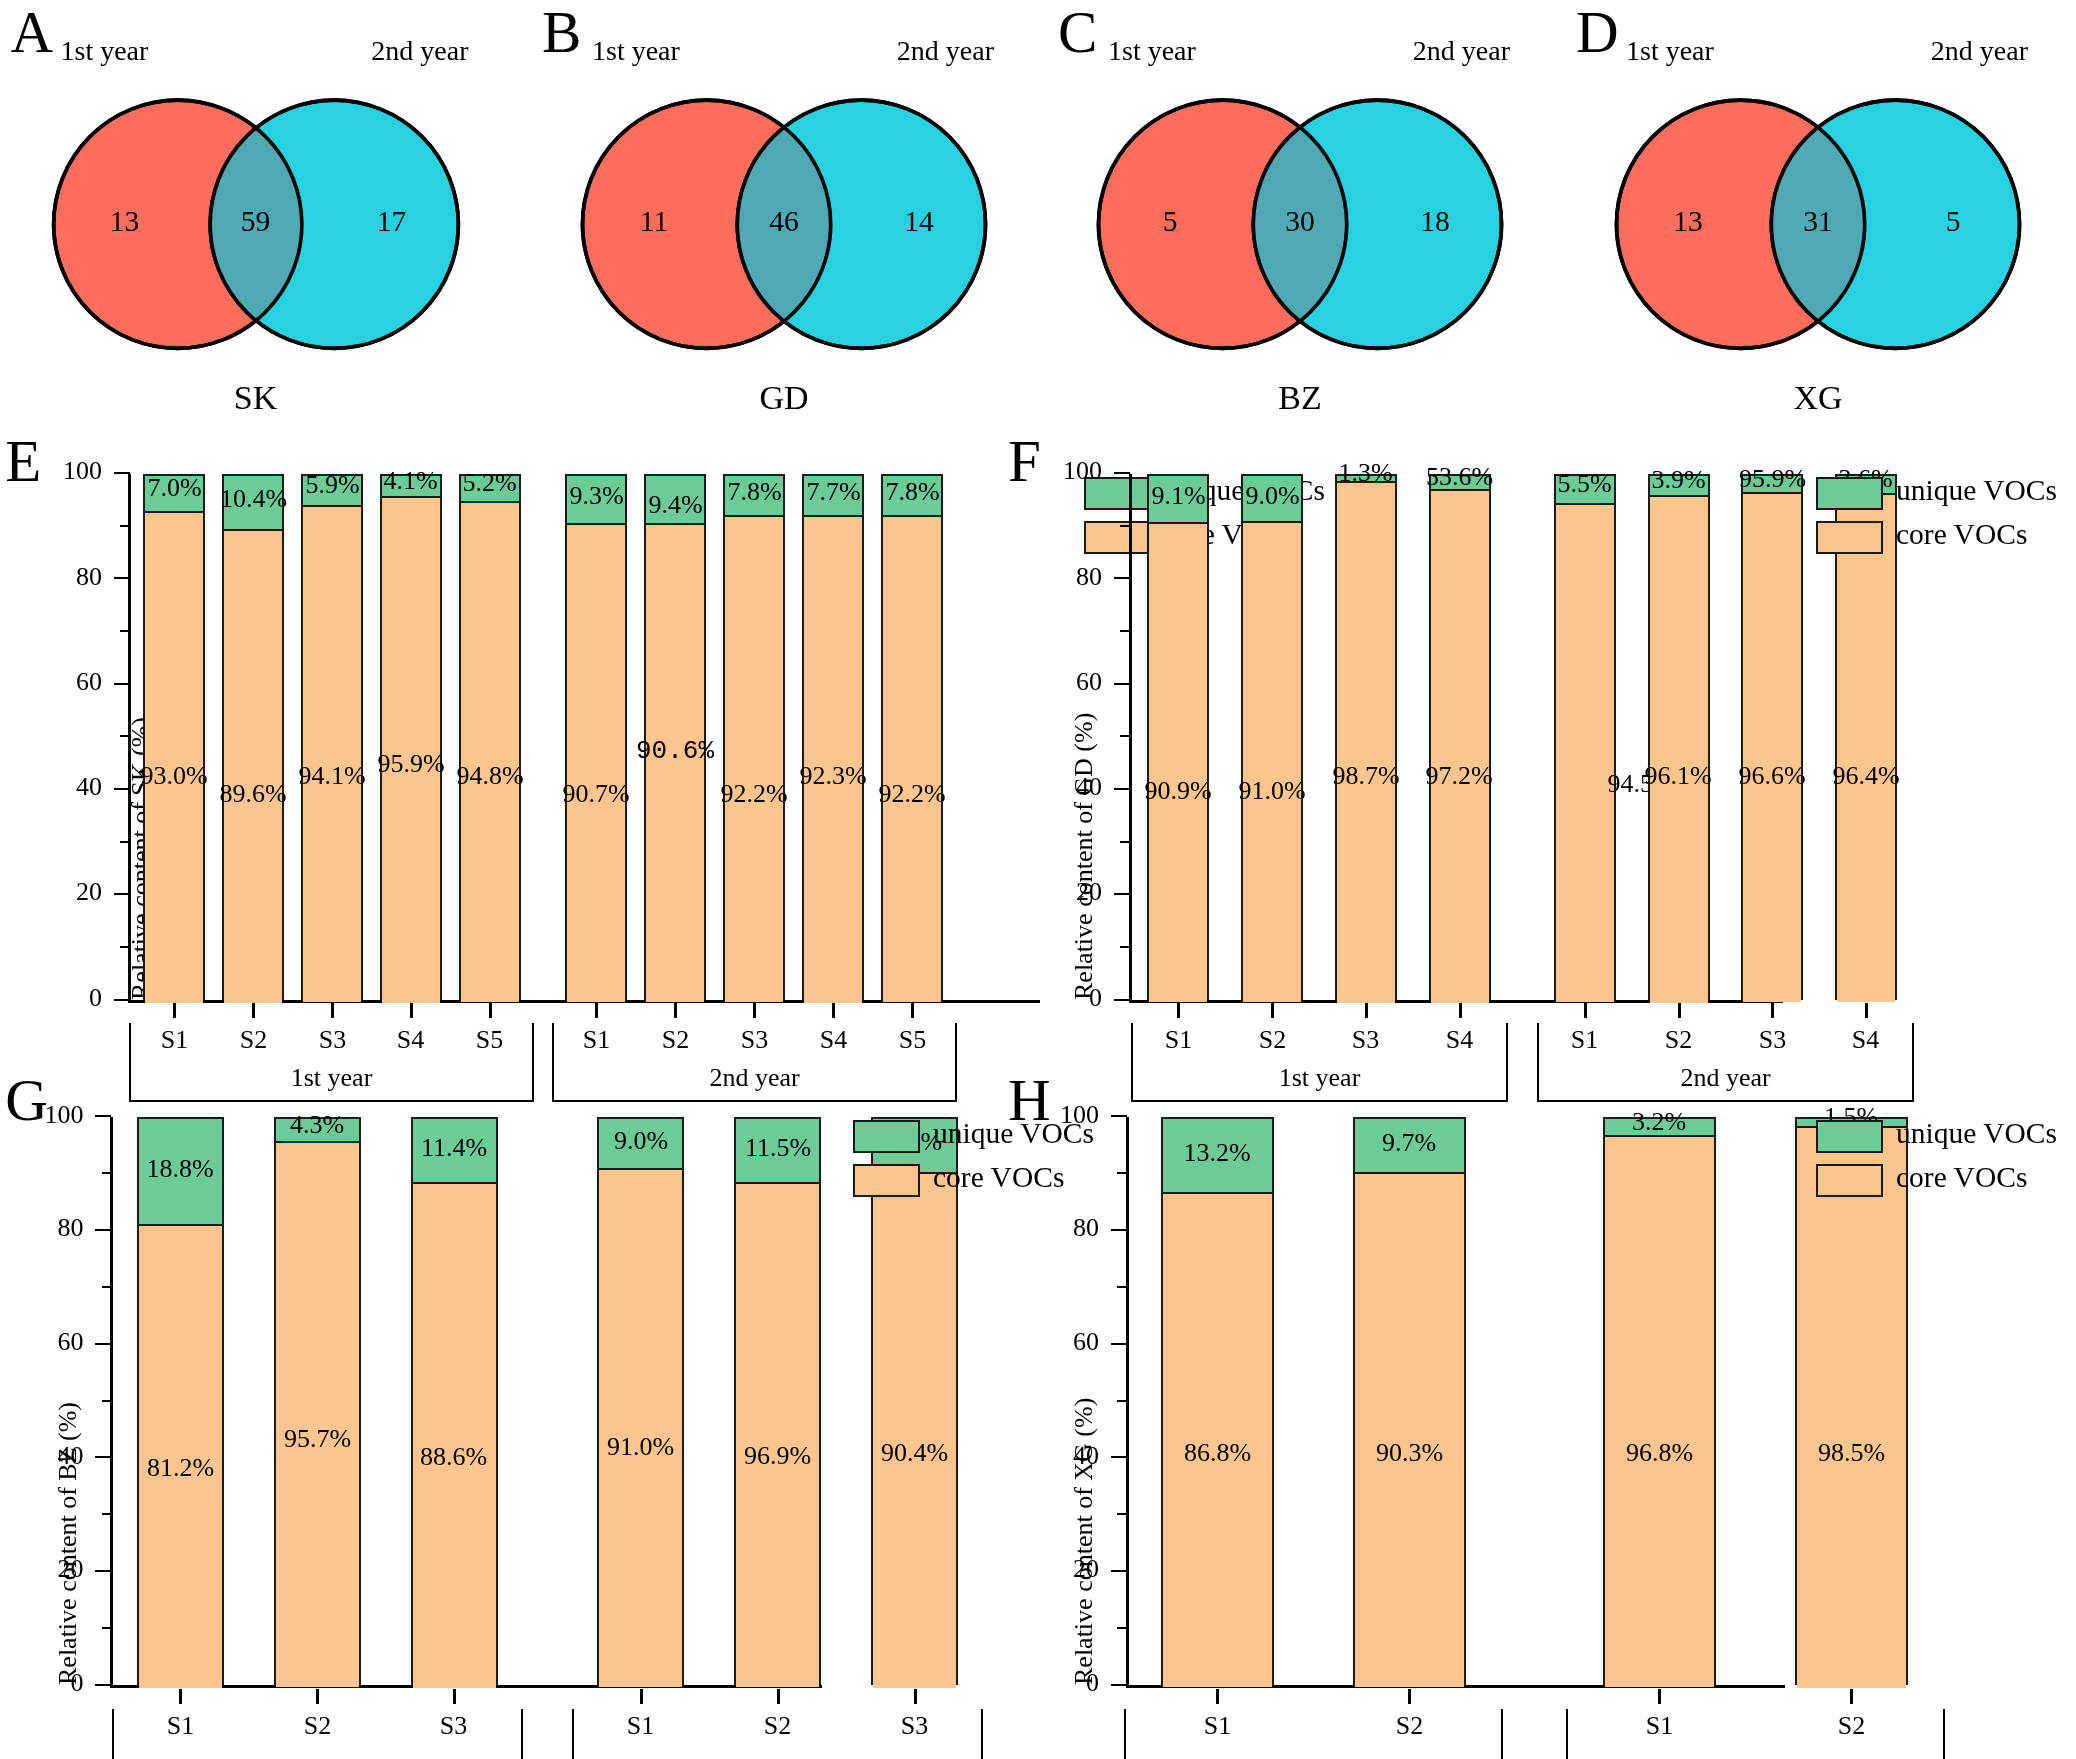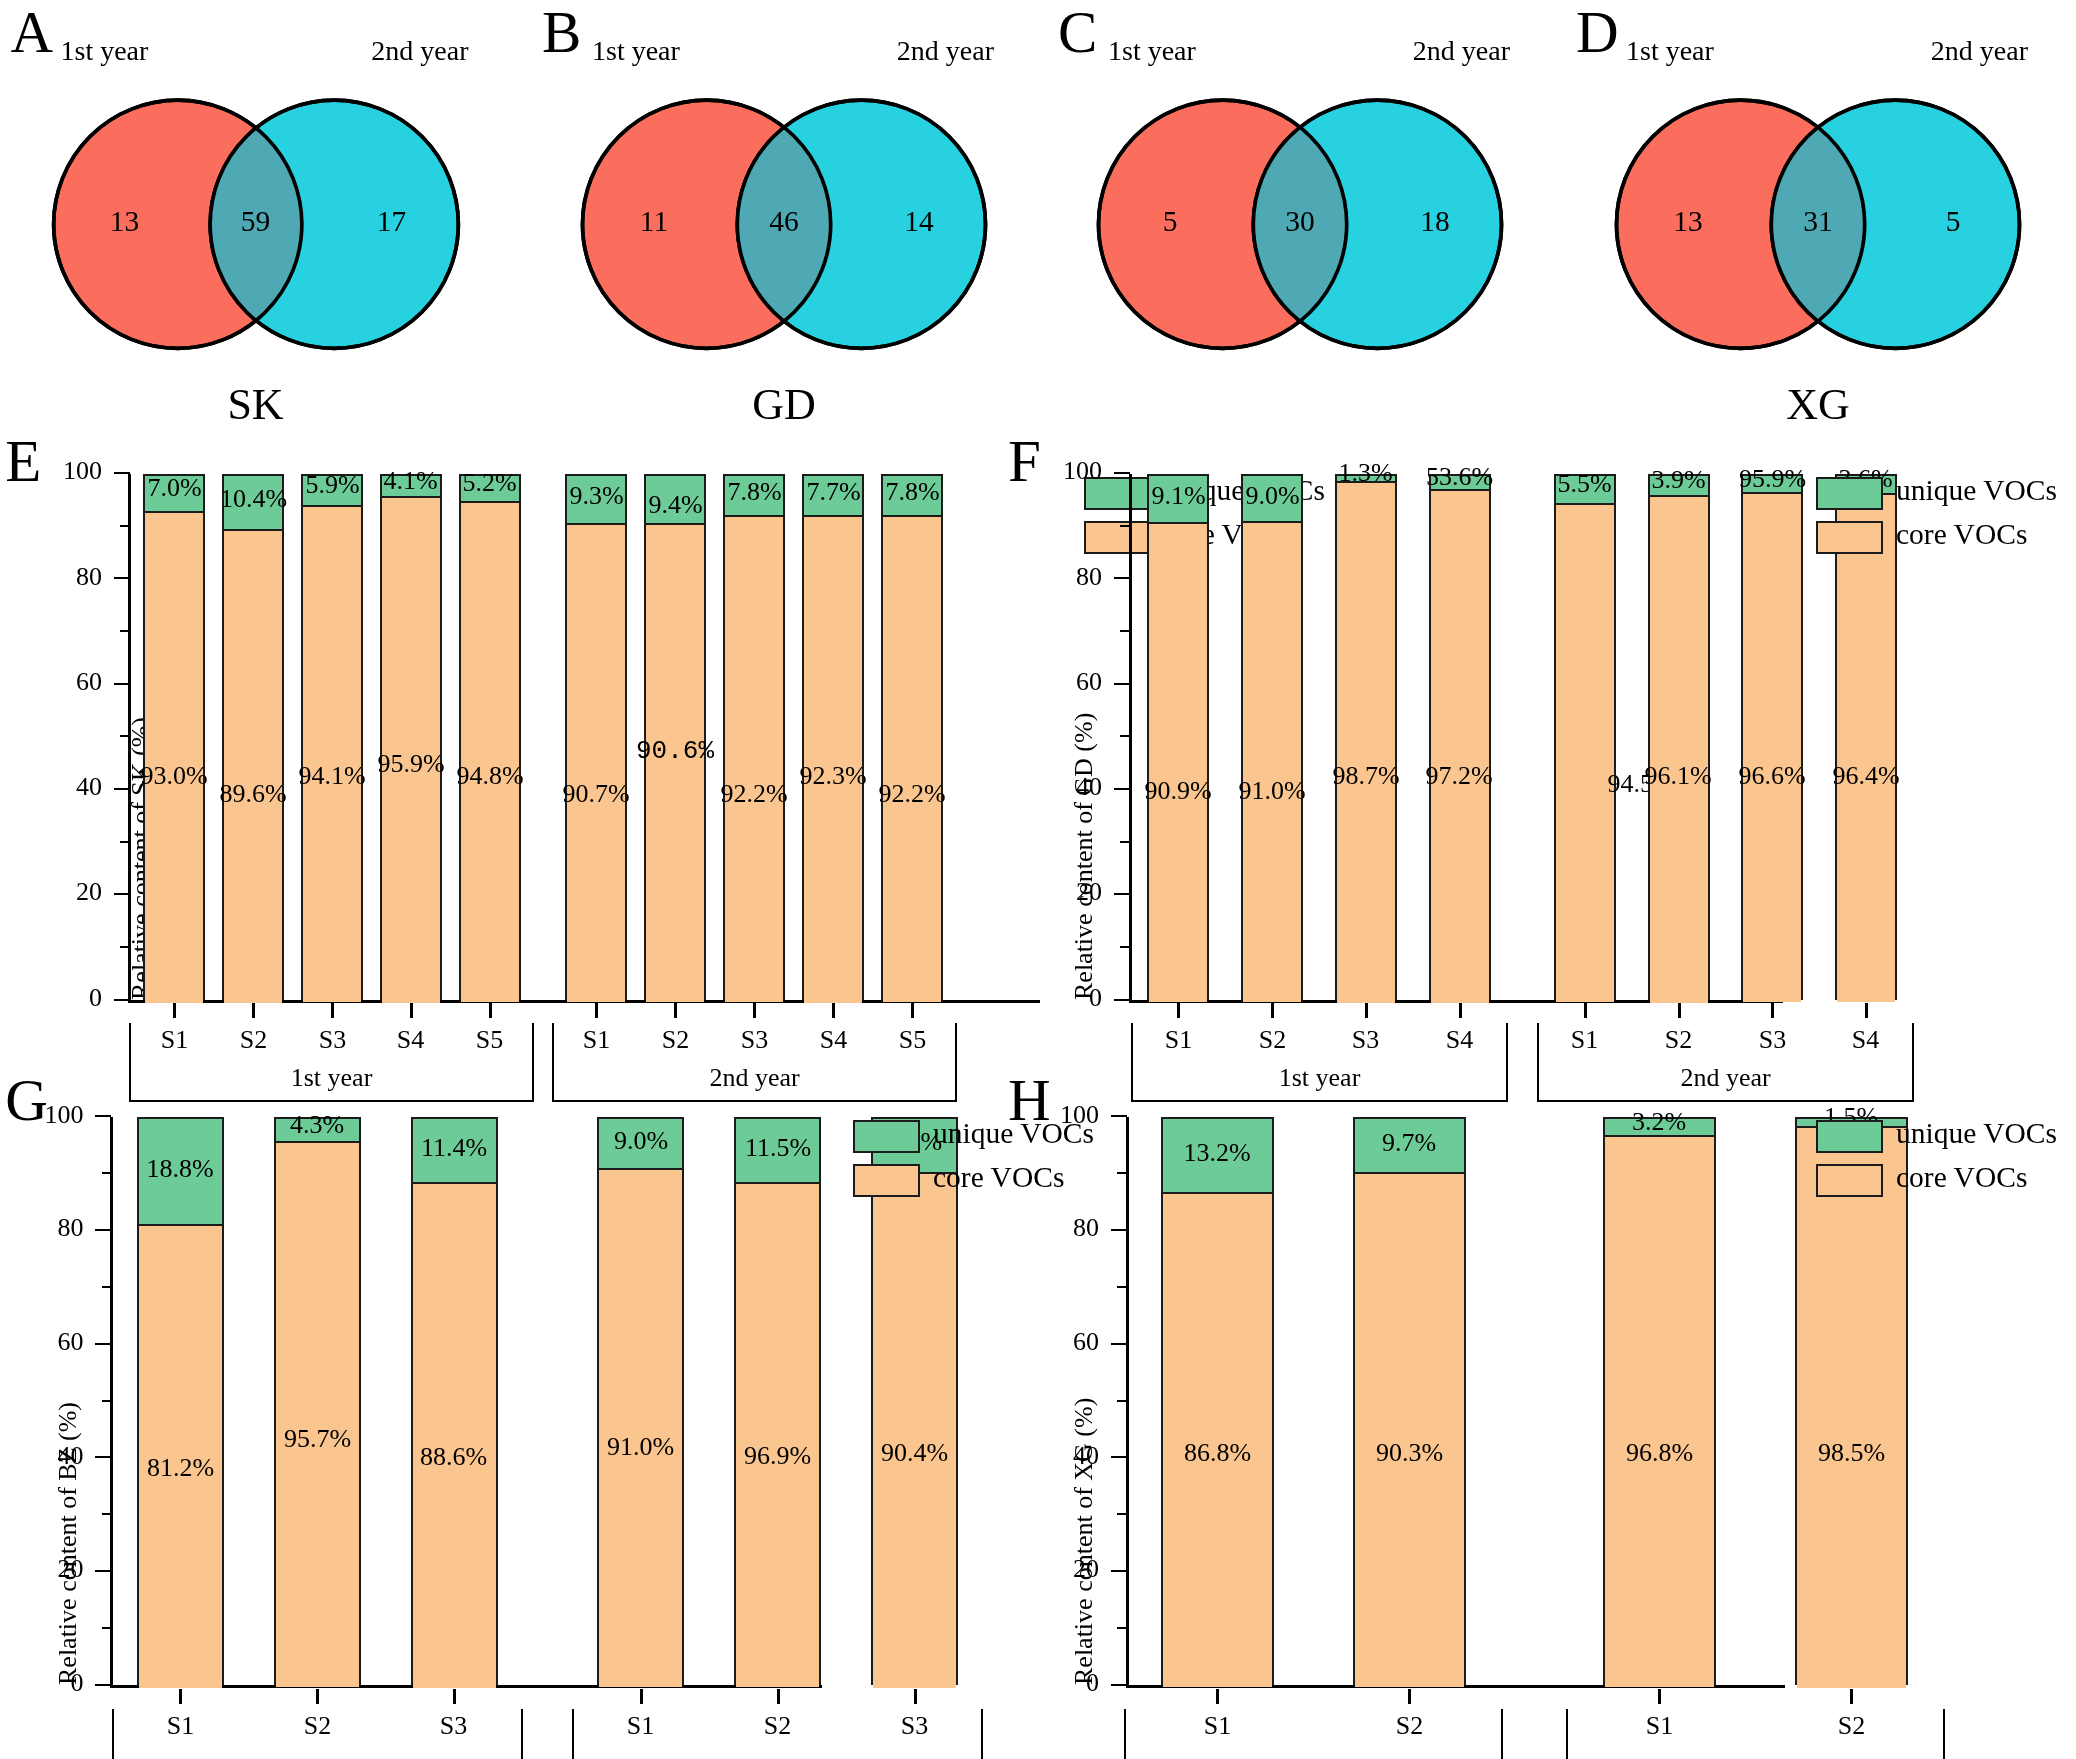--- a/index.html
+++ b/index.html
@@ -6,21 +6,21 @@
   body{font-family:"Liberation Serif",serif;color:#000;}
   #fig{position:relative;width:2077px;height:1760px;background:#fff;overflow:hidden;}
 
   .panel-letter{position:absolute;font-family:"Liberation Serif",serif;font-size:59px;line-height:1;color:#000;}
 
   
   .venn{position:absolute;}
   .venn .vtitle{position:absolute;font-size:28px;white-space:nowrap;}
   .venn .vt-left{left:16px;top:0;}
   .venn .vt-right{right:5.3px;top:0;}
-  .venn .vlabel{position:absolute;bottom:-45px;width:100%;text-align:center;font-size:44px;}
+  .venn .vlabel{position:absolute;bottom:-45px;width:100%;text-align:center;font-size:34px;}
   .venn .vnum{position:absolute;font-size:29.5px;text-align:center;width:84px;}
 
   
   .chart{position:absolute;}
   .ylab{position:absolute;font-size:26px;white-space:nowrap;
         transform-origin:0 0;transform:rotate(-90deg);}
   .axisline{position:absolute;background:#000;}
   .tick{position:absolute;background:#000;height:2.1px;}
   .ytxt{position:absolute;font-size:26px;text-align:right;width:63px;}
   .bar{position:absolute;box-sizing:border-box;border:2.1px solid #1b1b1b;}
@@ -93,20 +93,21 @@
         </defs>
         <circle cx="312.8" cy="280" r="236" fill="#FB6D5C" stroke="#000" stroke-width="7"></circle>
         <circle cx="607.2" cy="280" r="236" fill="#27D1E0" stroke="#000" stroke-width="7"></circle>
         <circle cx="607.2" cy="280" r="236" fill="#4FA9B4" clip-path="url(#clip2)"></circle>
         <circle cx="312.8" cy="280" r="236" fill="none" stroke="#000" stroke-width="7"></circle>
         <circle cx="607.2" cy="280" r="236" fill="none" stroke="#000" stroke-width="7"></circle>
       </svg>
       <div class="vnum" style="left: 70px; top: 194px;">5</div>
       <div class="vnum" style="left: 200px; top: 194px;">30</div>
       <div class="vnum" style="left: 335px; top: 194px;">18</div>
+      <div class="vlabel" style="top: 368px; left: 0px; width: 484px;">BZ</div>
     </div>
     <div class="venn" style="left: 1576px; top: 10.5px; width: 484px; height: 416px;">
       <div class="panel-letter" style="left: 0px; top: -7.4px;">D</div>
       <div class="vtitle vt-left" style="left: 50px; top: 24px;">1st year</div>
       <div class="vtitle vt-right" style="right: 32px; top: 24px;">2nd year</div>
       <svg width="484" height="305" viewBox="0 0 920 580" style="position: absolute; left: 0px; top: 66px;">
         <defs>
           <clipPath id="clip3">
             <circle cx="312.8" cy="280" r="236"></circle>
           </clipPath>

